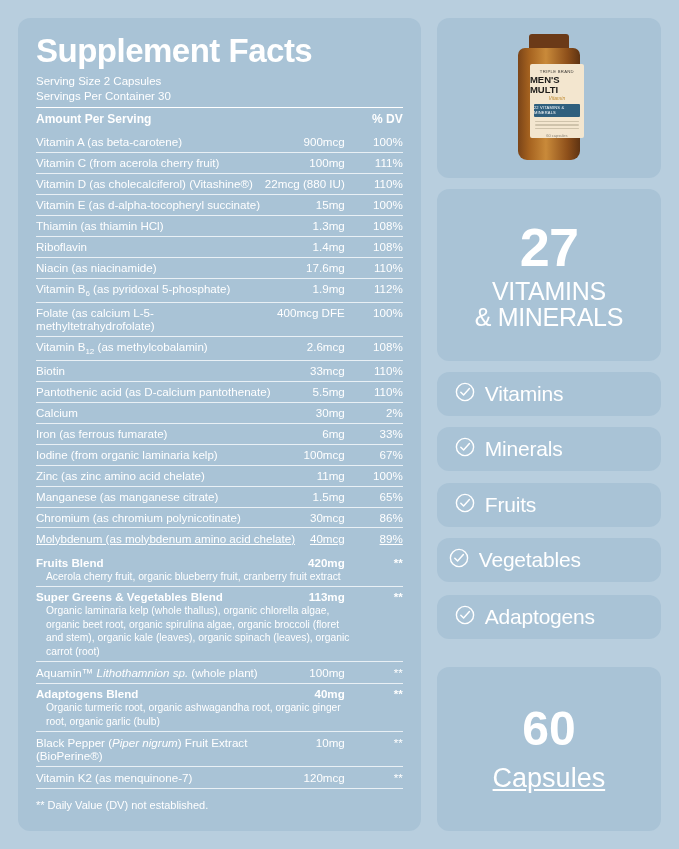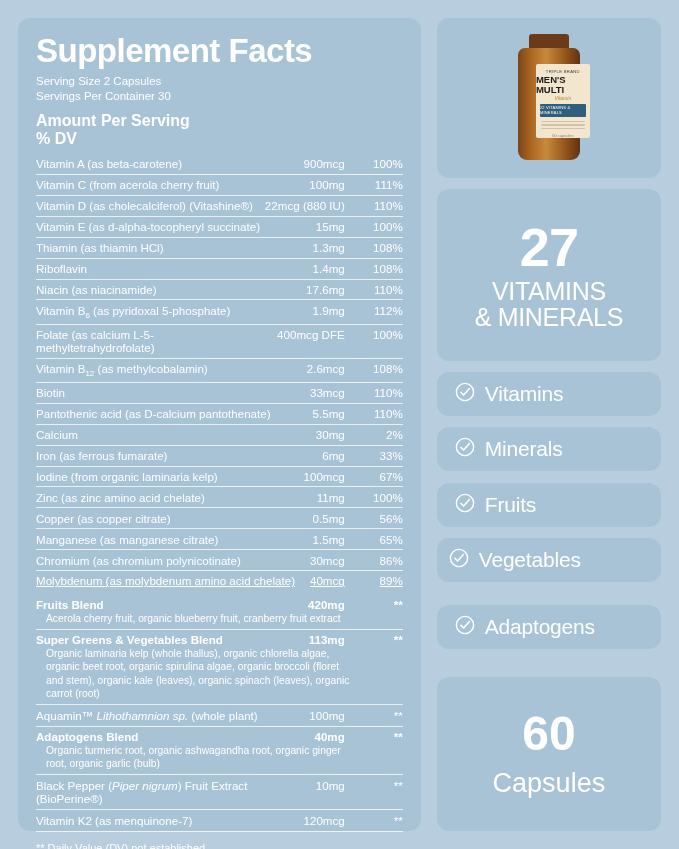--- a/index.html
+++ b/index.html
@@ -52,25 +52,24 @@
     margin: 4px 0 0 0;
   }
   .rule-thick {
     height: 4px;
     background: #ffffff;
     margin: 3px 0 2px 0;
   }
   .hdr-row {
     display: flex;
     justify-content: space-between;
-    align-items: flex-start;
-    font-size: 16px;
+    align-items: flex-end;
+    font-size: 12px;
     font-weight: bold;
     padding: 3px 0 2px 0;
-    flex-direction: column;
   }
   .nutrient-row {
     display: flex;
     align-items: baseline;
     font-size: 11.6px;
     padding: 3.3px 0 3.3px 0;
     border-bottom: 1px solid rgba(255,255,255,0.75);
     line-height: 1.15;
   }
   .nutrient-row:last-child { border-bottom: none; text-decoration: underline; }
@@ -141,21 +140,21 @@
     position: absolute;
     left: 2px;
     top: 14px;
     width: 62px;
     height: 112px;
     background: linear-gradient(90deg,#7a4418 0%, #a5621f 18%, #c98a3a 45%, #8d4f1a 80%, #5e3312 100%);
     border-radius: 7px 7px 9px 9px;
   }
   .bottle-label {
     position: absolute;
-    left: 20px;
+    left: 14px;
     top: 30px;
     width: 54px;
     height: 74px;
     background: #f3e6cf;
     border-radius: 2px;
     display: flex;
     flex-direction: column;
     align-items: center;
     padding-top: 5px;
     box-sizing: border-box;
@@ -249,20 +248,21 @@
     justify-content: center;
   }
   .cap-num {
     font-size: 48px;
     font-weight: bold;
     line-height: 1;
   }
   .cap-word {
     font-size: 27px;
     margin-top: 10px;
+    text-decoration: underline;
   }
 </style>
 </head>
 <body>
 
 <div class="page">
 
   <div class="facts-panel">
     <div class="facts-title">Supplement Facts</div>
     <div class="serving-line">Serving Size 2 Capsules</div>
@@ -349,25 +349,20 @@
         </div>
         <div class="nutrient-row">
           <span class="n-name">Iodine (from organic laminaria kelp)</span>
           <span class="n-amt">100mcg</span>
           <span class="n-dv">67%</span>
         </div>
         <div class="nutrient-row">
           <span class="n-name">Zinc (as zinc amino acid chelate)</span>
           <span class="n-amt">11mg</span>
           <span class="n-dv">100%</span>
-        </div>
-        <div class="nutrient-row">
-          <span class="n-name">Copper (as copper citrate)</span>
-          <span class="n-amt">0.5mg</span>
-          <span class="n-dv">56%</span>
         </div>
         <div class="nutrient-row">
           <span class="n-name">Manganese (as manganese citrate)</span>
           <span class="n-amt">1.5mg</span>
           <span class="n-dv">65%</span>
         </div>
         <div class="nutrient-row">
           <span class="n-name">Chromium (as chromium polynicotinate)</span>
           <span class="n-amt">30mcg</span>
           <span class="n-dv">86%</span>
@@ -467,21 +462,21 @@
             </svg></span>
           <span class="chip-label">Minerals</span>
         </div>
         <div class="card chip" style="margin-bottom: 11px; margin-top: 12px;">
           <span class="check-icon"><svg width="20" height="20" viewBox="0 0 20 20">
               <circle cx="10" cy="10" r="8.6" fill="none" stroke="#ffffff" stroke-width="1.4"></circle>
               <path d="M5.8 10.2 L8.6 13 L14.4 6.6" fill="none" stroke="#ffffff" stroke-width="1.5" stroke-linecap="round" stroke-linejoin="round"></path>
             </svg></span>
           <span class="chip-label">Fruits</span>
         </div>
-        <div class="card chip" style="margin-bottom: 23px; padding-left: 12px;">
+        <div class="card chip" style="margin-bottom: 13px; padding-left: 12px;">
           <span class="check-icon"><svg width="20" height="20" viewBox="0 0 20 20">
               <circle cx="10" cy="10" r="8.6" fill="none" stroke="#ffffff" stroke-width="1.4"></circle>
               <path d="M5.8 10.2 L8.6 13 L14.4 6.6" fill="none" stroke="#ffffff" stroke-width="1.5" stroke-linecap="round" stroke-linejoin="round"></path>
             </svg></span>
           <span class="chip-label">Vegetables</span>
         </div>
         <div class="card chip" style="margin-bottom: 17px;">
           <span class="check-icon"><svg width="20" height="20" viewBox="0 0 20 20">
               <circle cx="10" cy="10" r="8.6" fill="none" stroke="#ffffff" stroke-width="1.4"></circle>
               <path d="M5.8 10.2 L8.6 13 L14.4 6.6" fill="none" stroke="#ffffff" stroke-width="1.5" stroke-linecap="round" stroke-linejoin="round"></path>

